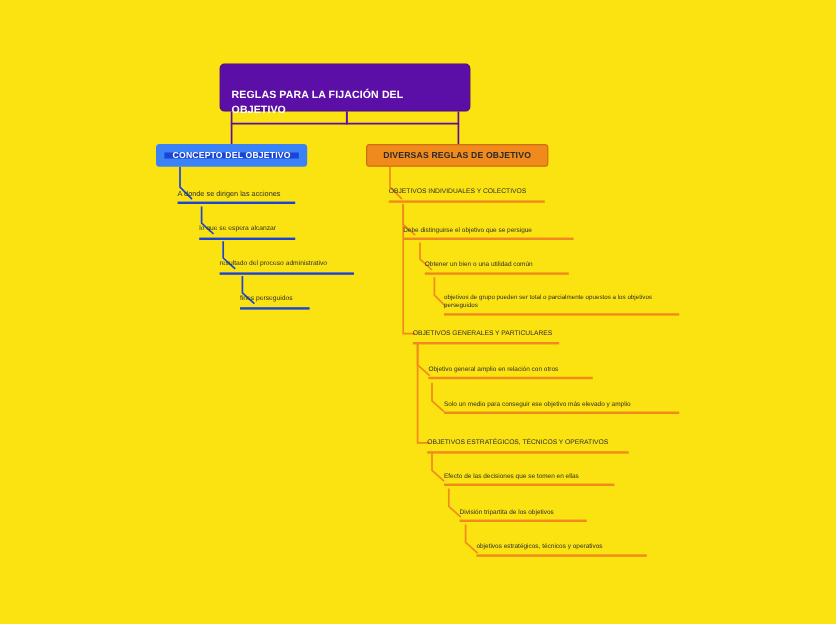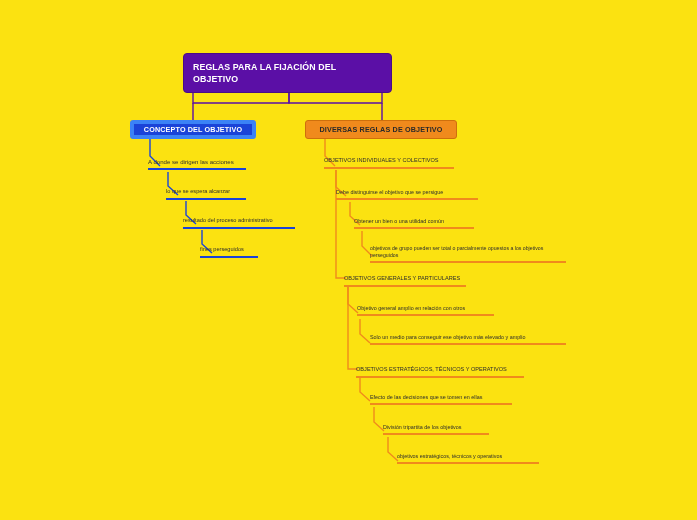--- a/index.html
+++ b/index.html
@@ -41,21 +41,21 @@
     top: 53px;
     width: 209px;
     height: 40px;
     background: #5b0fa6;
     border: 1px solid #4a0c87;
     border-radius: 4px;
     color: #ffffff;
     font-size: 8.8px;
     font-weight: bold;
     line-height: 11.5px;
-    padding: 8px 9px 0 9px;
+    padding: 20px 9px 0 9px;
     letter-spacing: 0.1px;
   }
 
   
   .l1 {
     height: 19px;
     border-radius: 3px;
     font-size: 7.2px;
     font-weight: bold;
     color: #ffffff;
@@ -63,21 +63,21 @@
     align-items: center;
     justify-content: center;
     letter-spacing: 0.15px;
     text-align: center;
   }
   .l1.blue {
     left: 130px;
     top: 120px;
     width: 126px;
     background: #1a43d8;
-    border: 4px solid #3b82f6;
+    border: 7px solid #3b82f6;
   }
   .l1.orange {
     left: 305px;
     top: 120px;
     width: 152px;
     background: #f08a1c;
     border: 1px solid #cf6f0c;
     color: #2a2a2a;
   }
 

